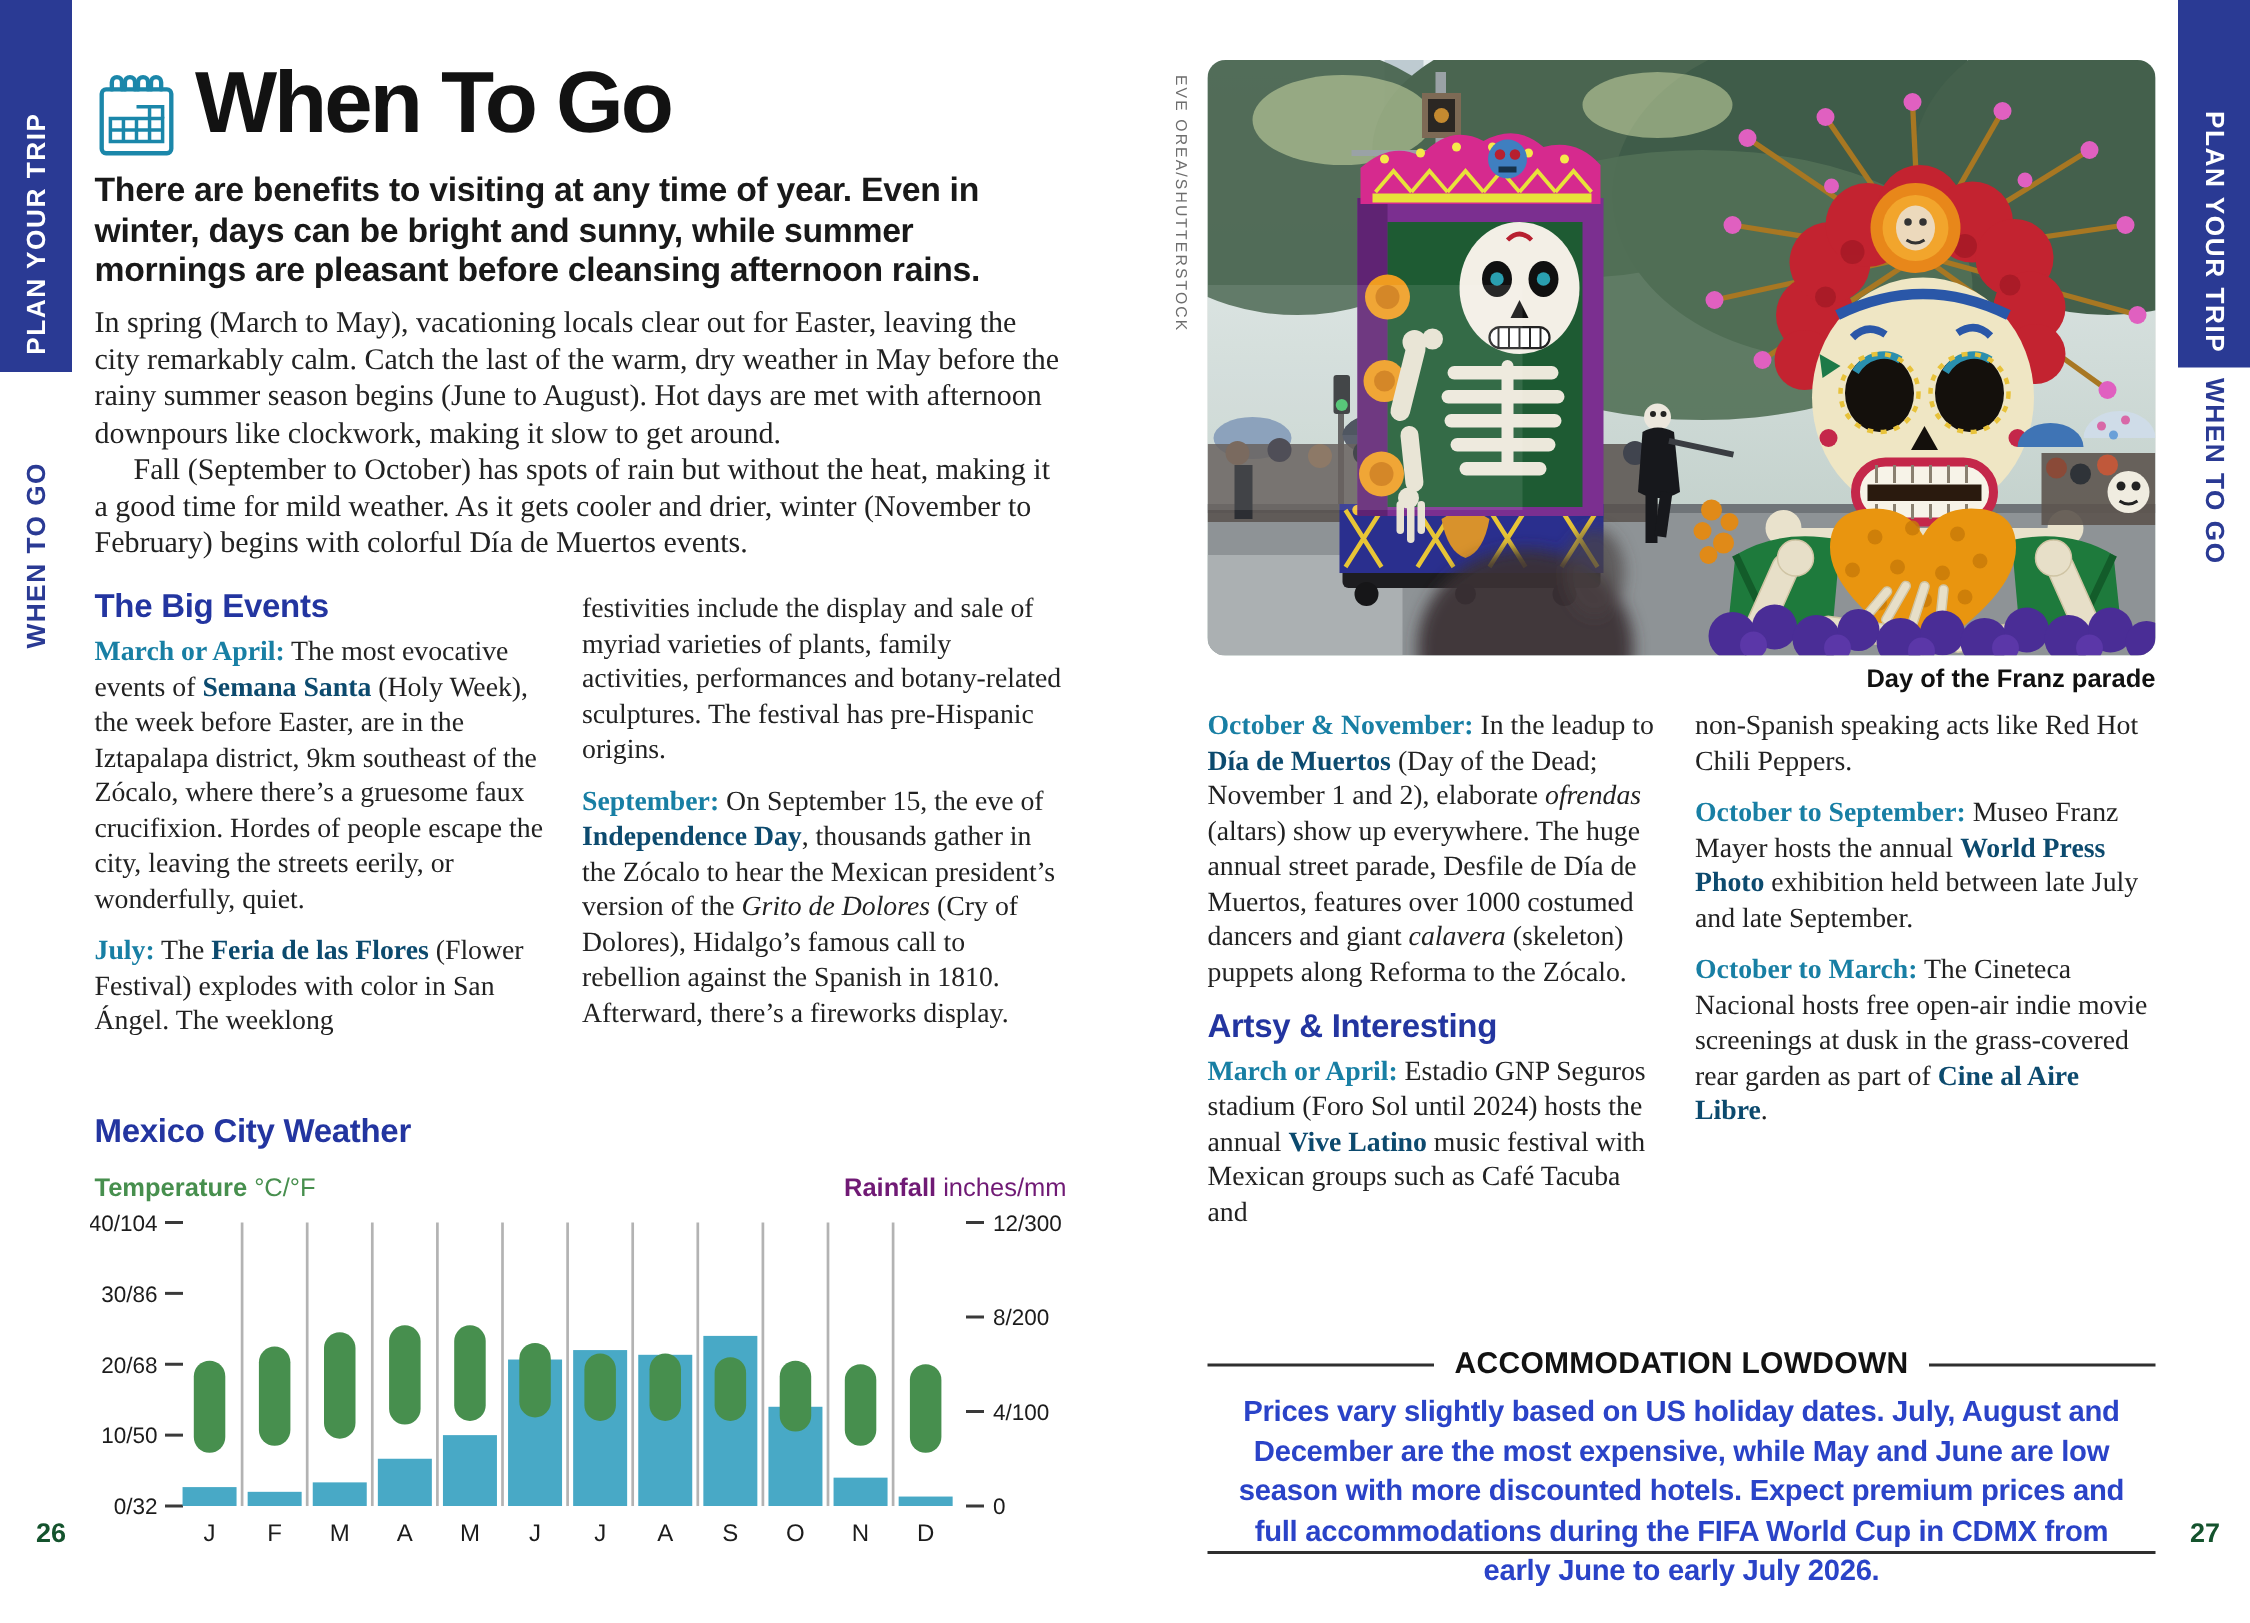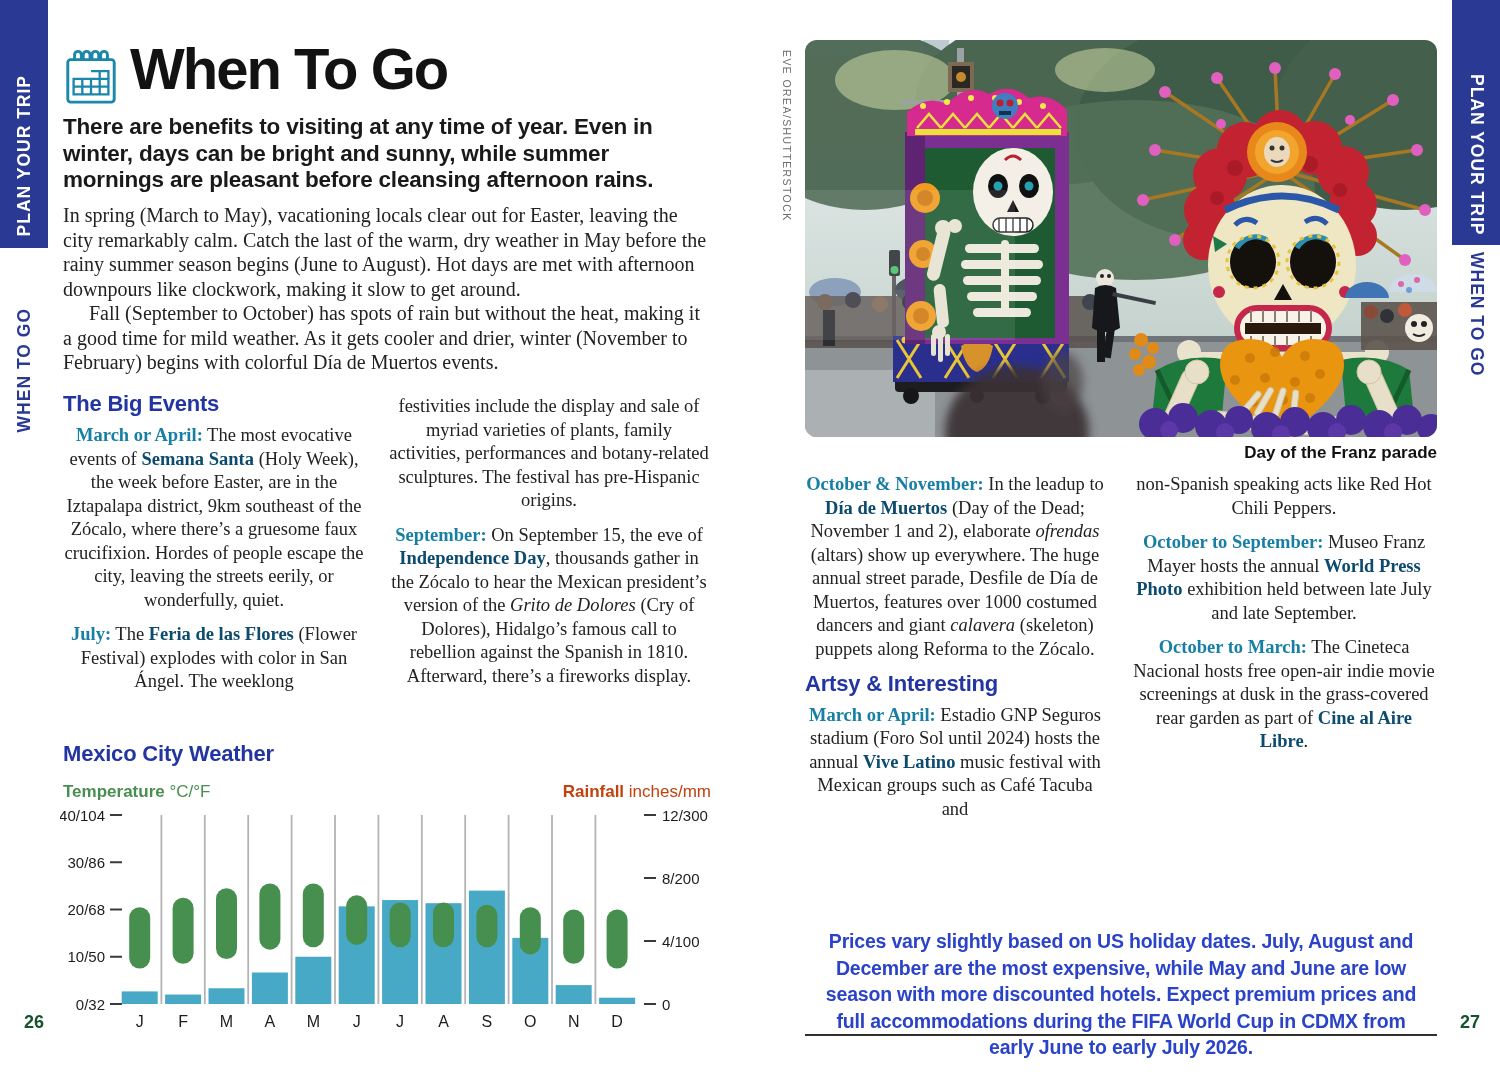--- a/index.html
+++ b/index.html
@@ -17,29 +17,29 @@
 
   
   .title{font-weight:bold;font-size:58px;letter-spacing:-2px;color:#121212;line-height:1;}
   .lead{font-weight:bold;font-size:22.5px;line-height:26.5px;color:#191919;letter-spacing:-0.2px;}
   .serif{font-family:"Liberation Serif","DejaVu Serif",serif;font-size:18.5px;line-height:23.5px;color:#222;}
   .intro-para{margin:0;}
   .intro-para.indent{text-indent:26px;}
 
   .sec-head{font-weight:bold;font-size:22px;color:#2335a0;letter-spacing:-0.2px;}
 
-  .rich-para{margin:0 0 11px 0;text-align:center;}
+  .rich-para{margin:0 0 11px 0;}
   .seg-label{color:#187fa4;font-weight:bold;}
   .seg-bold{font-weight:bold;color:#0c4a6e;margin-top:26px;}
   .seg-italic{font-style:italic;}
 
   
   .legend-row{display:flex;justify-content:space-between;font-size:17px;text-align:right;}
   .lg-temp{color:#478f4e;}
-  .lg-rain{color:#c2410c;}
+  .lg-rain{color:#701a75;}
   .lg-b{font-weight:bold;}
 
   
   .photo{border-radius:12px;overflow:hidden;background:#cfd8d4;}
   .credit{writing-mode:vertical-rl;font-size:10.5px;letter-spacing:1.4px;color:#6d6d6d;white-space:nowrap;}
   .caption{font-weight:bold;font-size:17px;text-align:right;color:#111;}
 
   
   .accom-titlerow{display:flex;align-items:center;gap:14px;}
   .accom-rule{flex:1;height:2px;background:#2f2f2f;}
@@ -540,16 +540,21 @@
     <div>
         <p class="rich-para"><span class="seg-label">March or April:</span><span class="seg-plain"> Estadio GNP Seguros stadium (Foro Sol until 2024) hosts the annual </span><span class="seg-bold">Vive Latino</span><span class="seg-plain"> music festival with Mexican groups such as Café Tacuba and</span></p>
       </div>
   </div>
   <div class="abs serif" style="left:1130px;top:473px;width:308px;">
       <p class="rich-para"><span class="seg-plain">non-Spanish speaking acts like Red Hot Chili Peppers.</span></p>
       <p class="rich-para"><span class="seg-label">October to September:</span><span class="seg-plain"> Museo Franz Mayer hosts the annual </span><span class="seg-bold">World Press Photo</span><span class="seg-plain"> exhibition held between late July and late September.</span></p>
       <p class="rich-para"><span class="seg-label">October to March:</span><span class="seg-plain"> The Cineteca Nacional hosts free open-air indie movie screenings at dusk in the grass-covered rear garden as part of </span><span class="seg-bold">Cine al Aire Libre</span><span class="seg-plain">.</span></p>
     </div>
 
+  <div class="abs accom-titlerow" style="left:805px;top:898px;width:632px;">
+    <div class="accom-rule"></div>
+    <div class="accom-title">ACCOMMODATION LOWDOWN</div>
+    <div class="accom-rule"></div>
+  </div>
   <div class="abs accom-body" style="left:815px;top:928px;width:612px;">Prices vary slightly based on US holiday dates. July, August and December are the most expensive, while May and June are low season with more discounted hotels. Expect premium prices and full accommodations during the FIFA World Cup in CDMX from early June to early July 2026.</div>
   <div class="abs bottom-rule" style="left:805px;top:1034px;width:632px;"></div>
 
 </div>
 
 </body></html>

